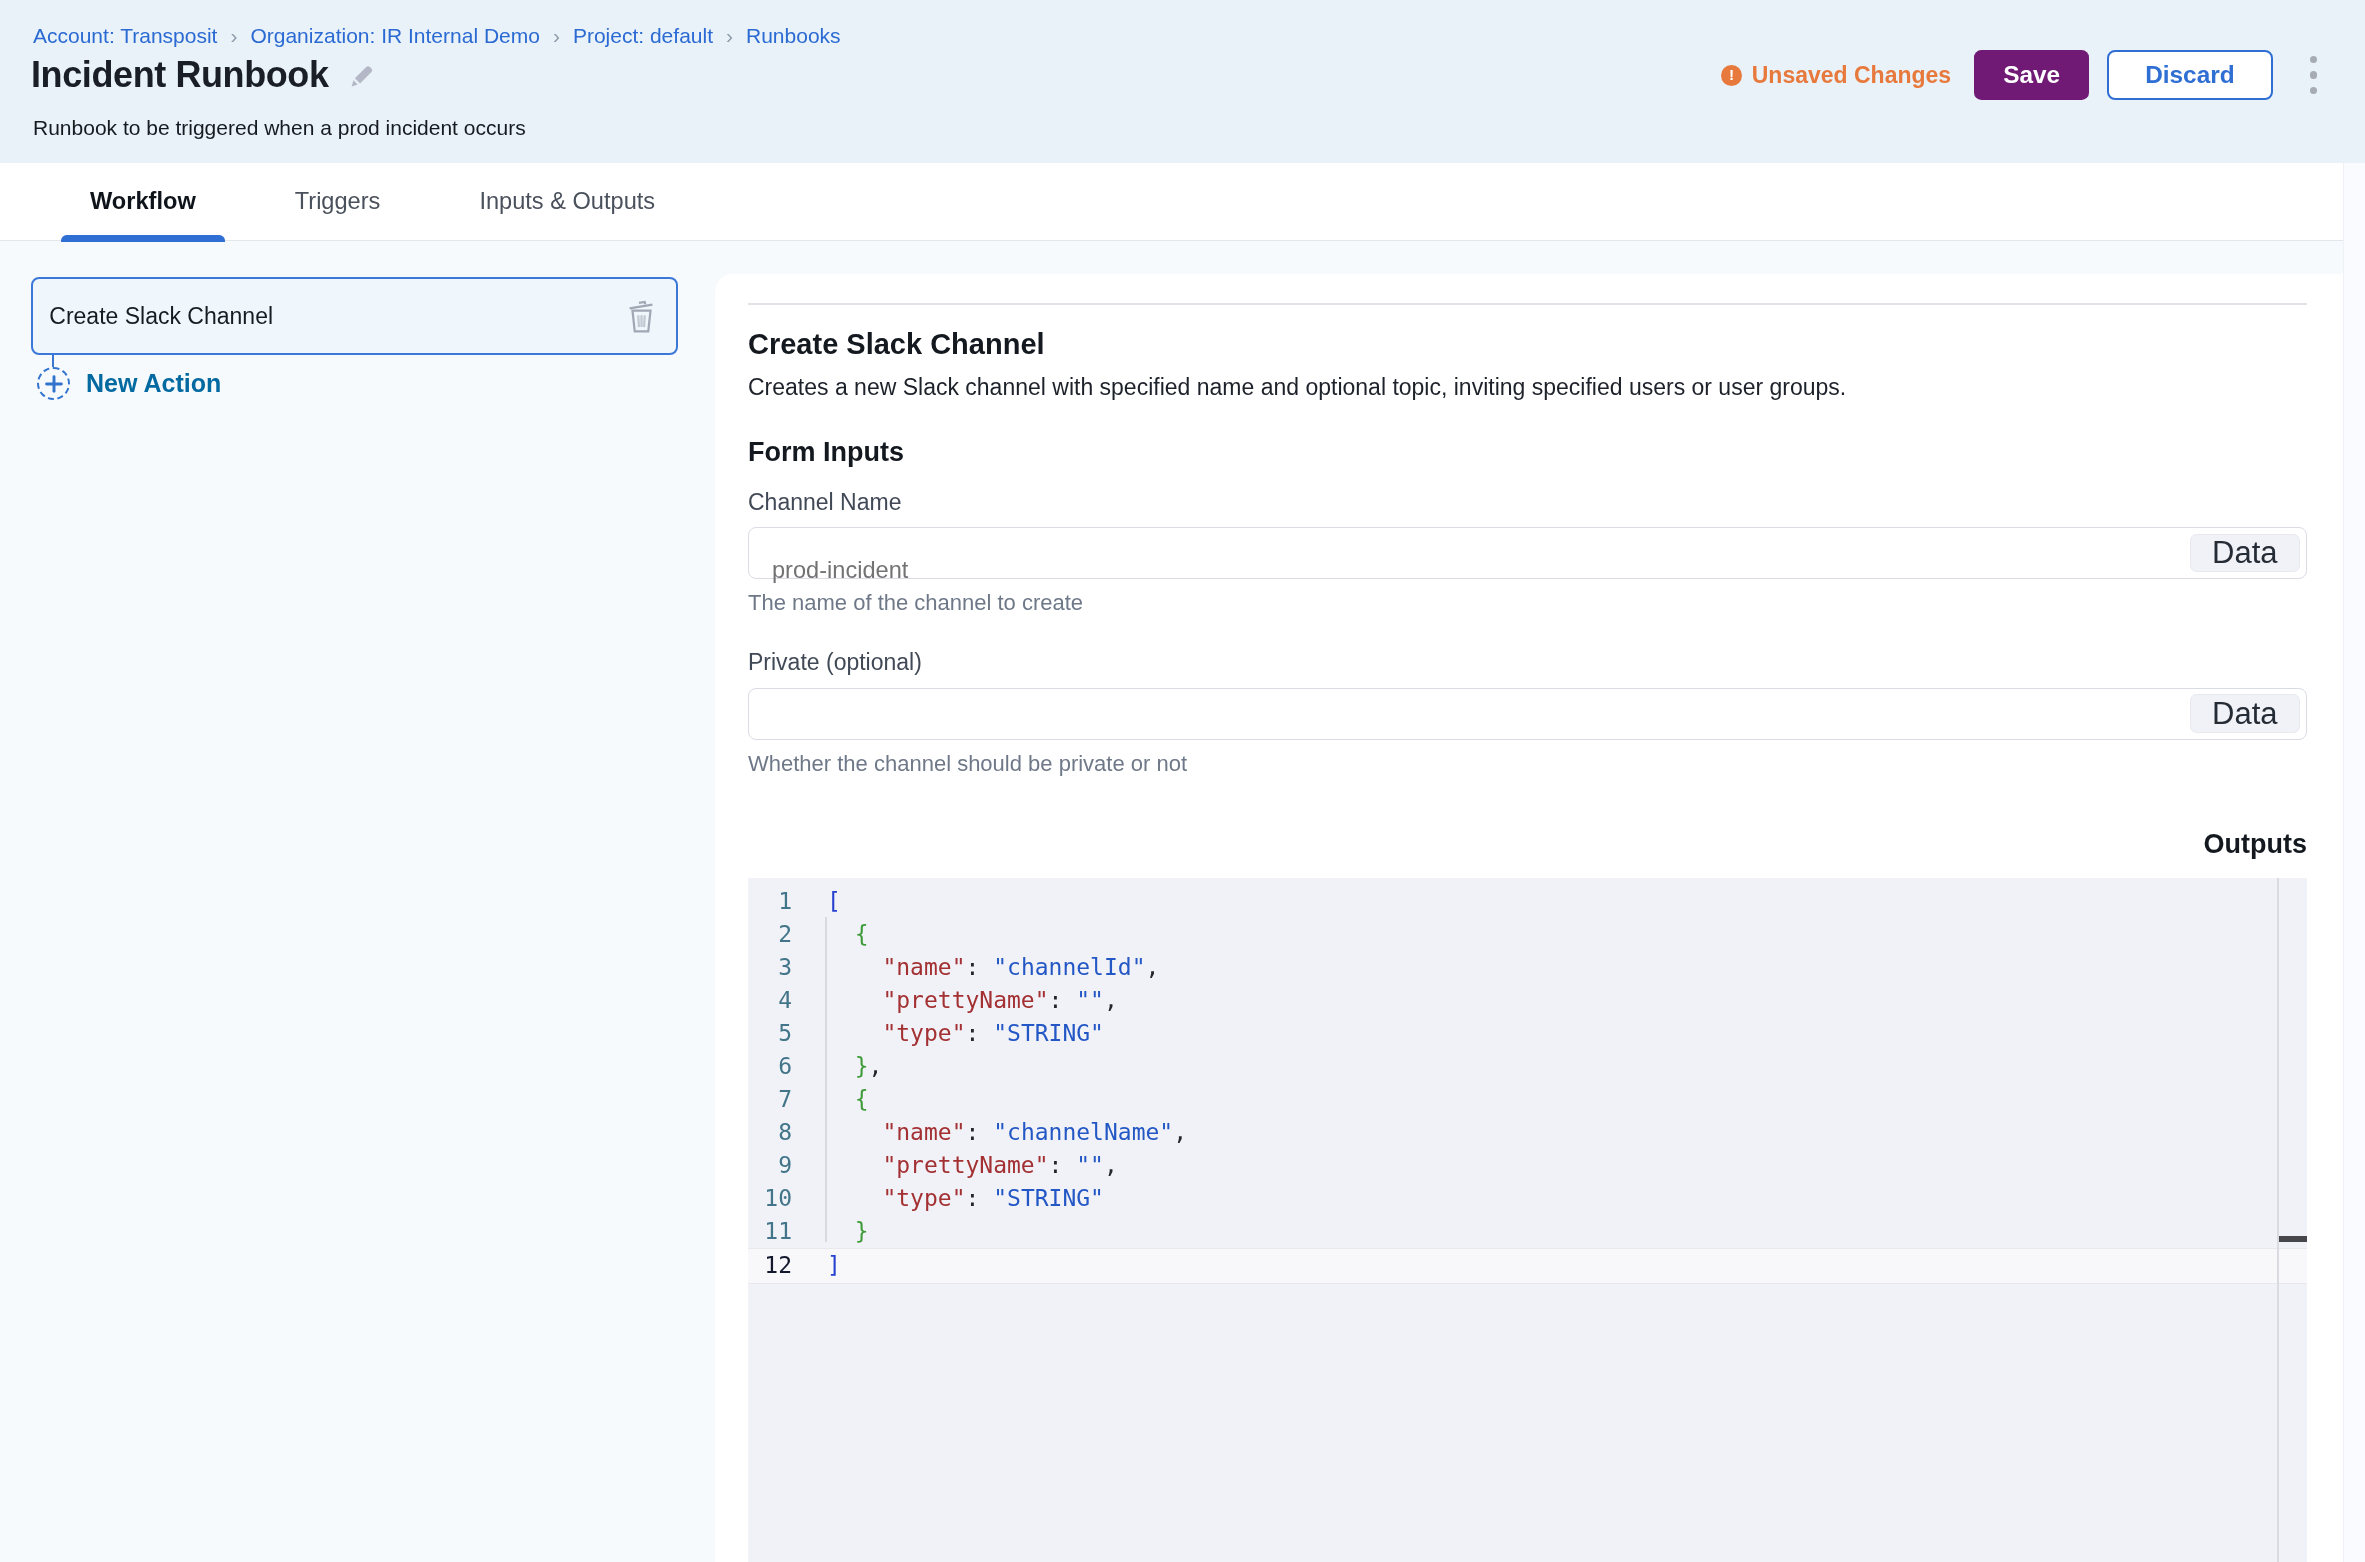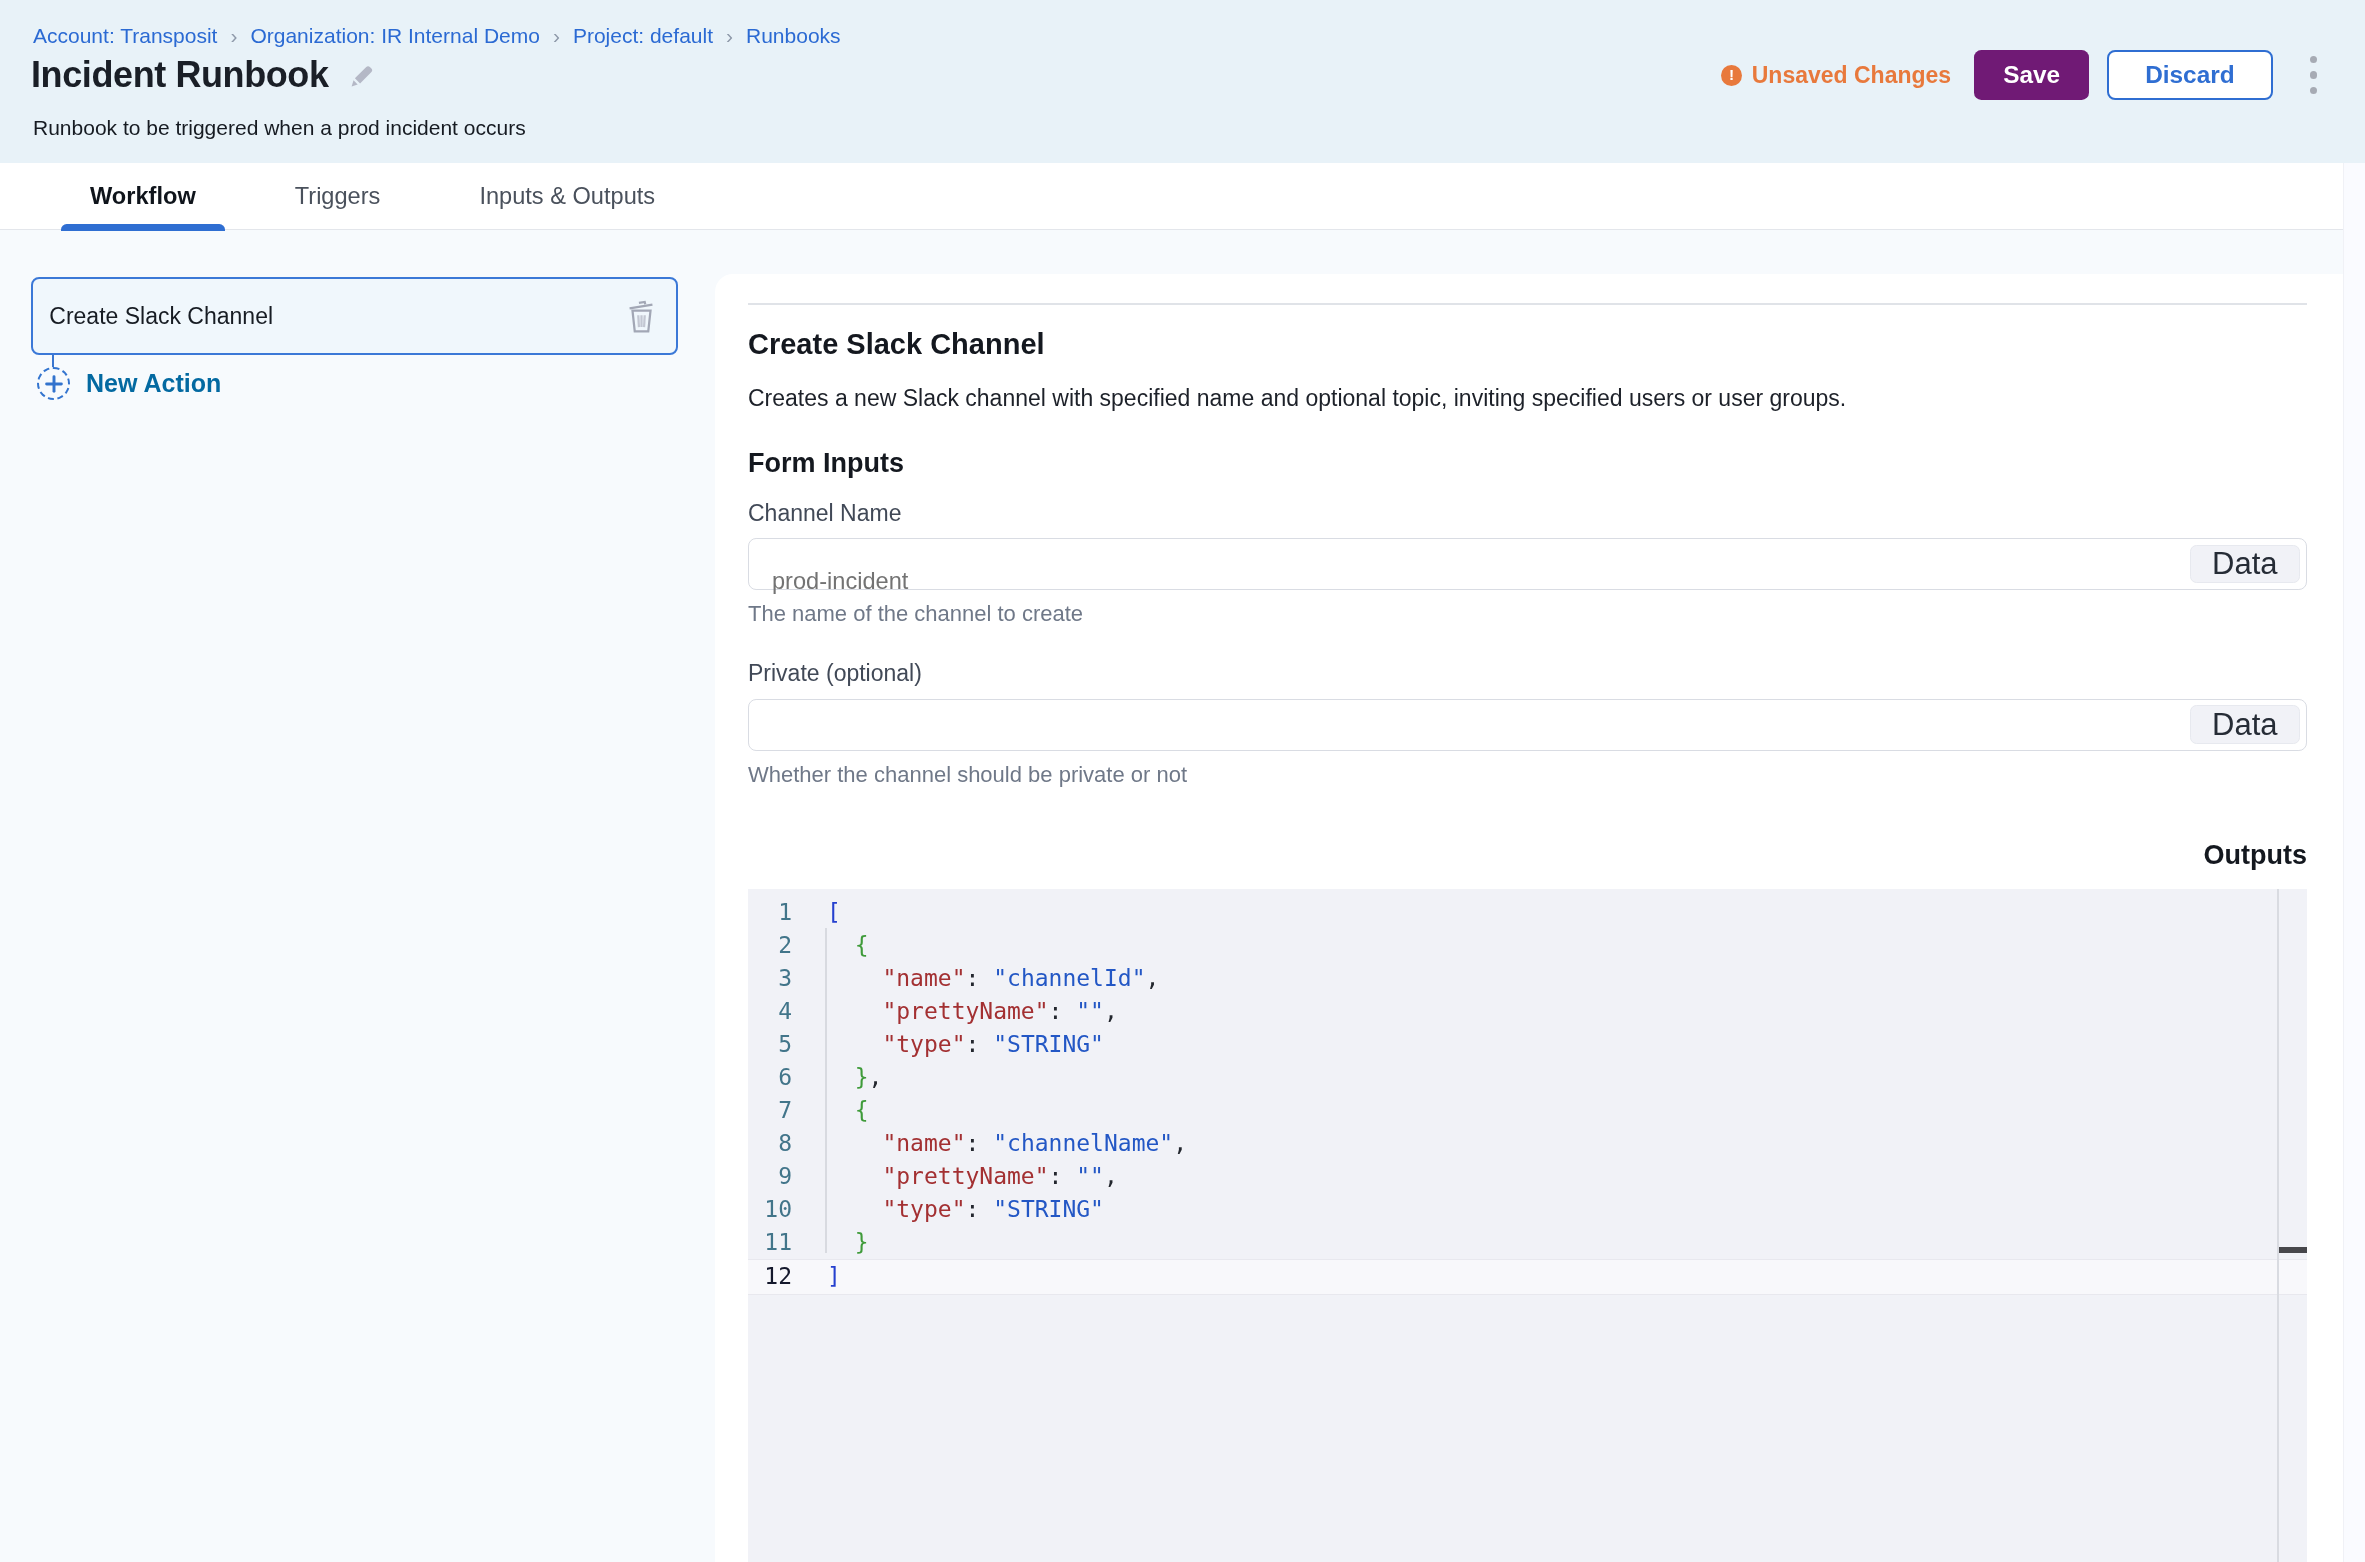--- a/index.html
+++ b/index.html
@@ -23,21 +23,21 @@
                   font-size:15.4px; font-weight:700; display:flex; align-items:center; justify-content:center; }
   .unsaved-text { margin-left:9.8px; font-size:23px; font-weight:600; color:#e8793c; }
   .btn { height:50px; border-radius:7.3px; font-size:24.4px; font-weight:700; display:flex; align-items:center;
          justify-content:center; cursor:pointer; border:none; }
   .btn-save { background:#701a75; color:#ffffff; padding:0 29px; margin-right:18px; }
   .btn-discard { background:#ffffff; color:#2f6ed2; border:2.4px solid #2f6ed2; border-radius:8.1px; padding:0 36px; margin-right:24.4px; }
   .kebab { width:33px; height:50px; display:flex; flex-direction:column; align-items:center; justify-content:center; cursor:pointer; }
   .kebab span { width:7.3px; height:7.3px; border-radius:50%; background:#a6abb4; margin:4.1px 0; }
 
   
-  .tabbar { position:absolute; left:0; top:163px; width:2366px; height:67px; background:#ffffff;
+  .tabbar { position:absolute; left:0; top:163px; width:2366px; height:78px; background:#ffffff;
             border-bottom:1.6px solid #e3e6eb; display:flex; align-items:stretch; padding-left:61px; }
   .tab { position:relative; display:flex; align-items:center; padding:0 29px; margin-right:41px;
          font-size:23.6px; color:#4a515c; cursor:pointer; }
   .tab.active { color:#0f141b; font-weight:700; }
   .tab.active .tab-underline { position:absolute; left:0; right:0; bottom:-1.6px; height:6.5px;
          background:#2f6ed2; border-radius:5.7px 5.7px 0 0; }
 
   
   .action-card { position:absolute; left:31px; top:277px; width:647px; height:78px; background:#f0f7fc;
                  border:2px solid #3b78d7; border-radius:8.1px; display:flex; align-items:center; cursor:pointer; }
@@ -48,21 +48,21 @@
   .plus-circle { width:33px; height:33px; border:2px dashed #3374cf; border-radius:50%;
                  display:flex; align-items:center; justify-content:center; }
   .new-action-label { margin-left:16px; font-size:25px; font-weight:700; color:#0369a1; }
 
   
   .main-panel { position:absolute; left:715px; top:274px; right:0; bottom:0; background:#ffffff;
                 border-top-left-radius:18px; }
   .main-content { padding:0 59px 0 33px; }
   .divider { margin-top:29px; height:1.6px; background:#e0e3e8; }
   .action-title { margin-top:23px; font-size:29px; font-weight:700; color:#14181f; }
-  .action-desc { margin-top:24px; font-size:23px; color:#1d2129; }
+  .action-desc { margin-top:13px; font-size:23px; color:#1d2129; }
   .section-h { font-size:27px; font-weight:700; color:#14181f; }
   .h-forminputs { margin-top:36px; }
   .h-outputs { margin-top:52px;text-align:right; }
   .field-label { font-size:23px; color:#414957; }
   .lbl-1 { margin-top:21px; } .lbl-2 { margin-top:33px; }
   .input-wrap { position:relative; margin-top:11.4px; height:52px; background:#ffffff;
                 border:1.6px solid #d9dce3; border-radius:8.1px; display:flex; align-items:center; }
   .input-value { margin-left:23px; font-size:23.6px; color:#737373; flex:1; outline:none; border:none;
                  background:transparent; font-family:inherit;margin-top:36px; }
   .data-chip { position:absolute; right:6.5px; top:5.7px; bottom:5.7px; padding:0 21px; background:#f1f2f7;

